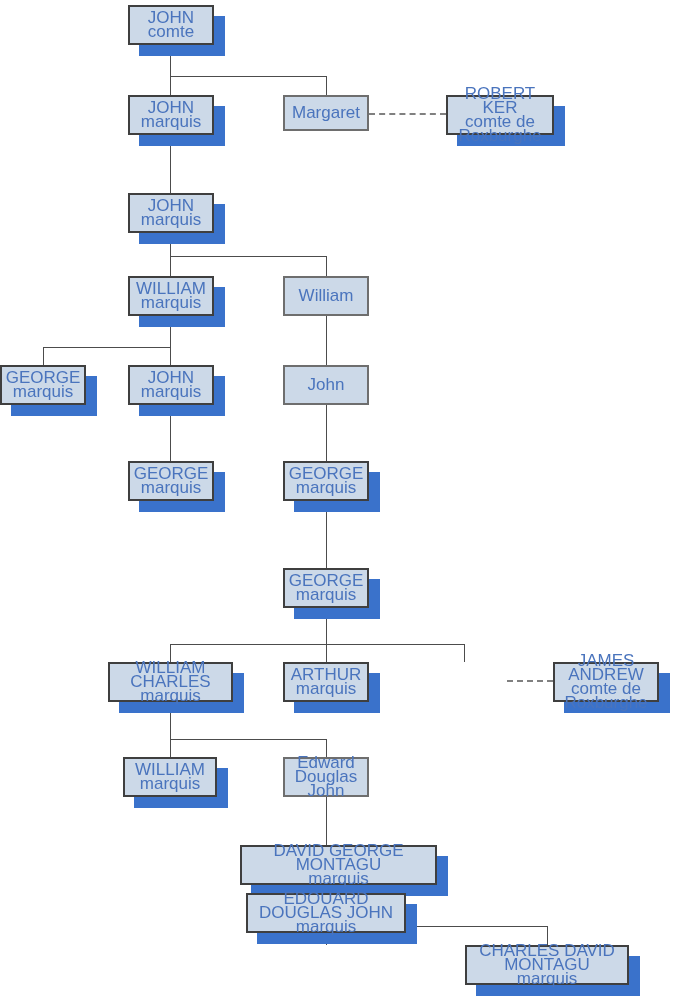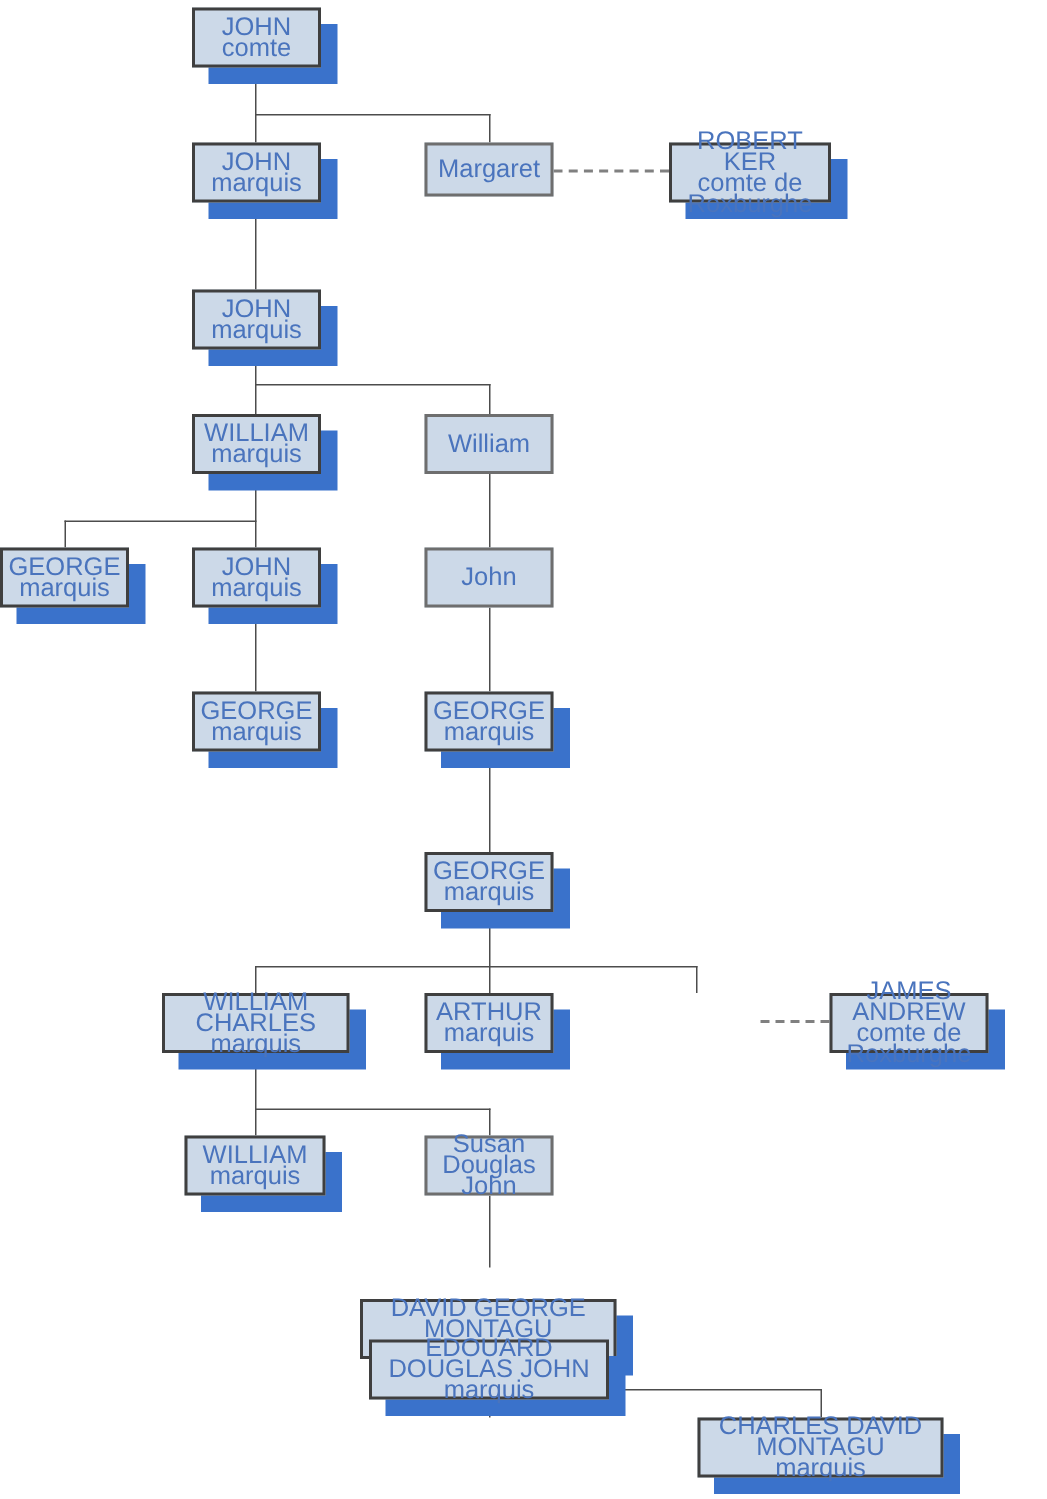--- a/index.html
+++ b/index.html
@@ -115,24 +115,24 @@
   </div>
   <div class="node t" style="left:553px;top:662px;width:106px;height:40px">
     <span>JAMES ANDREW</span>
     <span>comte de Roxburghe</span>
   </div>
   <div class="node t" style="left:123px;top:757px;width:94px;height:40px">
     <span>WILLIAM</span>
     <span>marquis</span>
   </div>
   <div class="node p" style="left:283px;top:757px;width:86px;height:40px">
-    <span>Susan Douglas</span>
+    <span>Edward Douglas</span>
     <span>John</span>
   </div>
-  <div class="node t" style="left:240px;top:866px;width:171px;height:40px">
+  <div class="node t" style="left:240px;top:845px;width:197px;height:40px">
     <span>DAVID GEORGE MONTAGU</span>
     <span>marquis</span>
   </div>
   <div class="node t" style="left:246px;top:893px;width:160px;height:40px">
     <span>EDOUARD DOUGLAS JOHN</span>
     <span>marquis</span>
   </div>
   <div class="node t" style="left:465px;top:945px;width:164px;height:40px">
     <span>CHARLES DAVID MONTAGU</span>
     <span>marquis</span>

